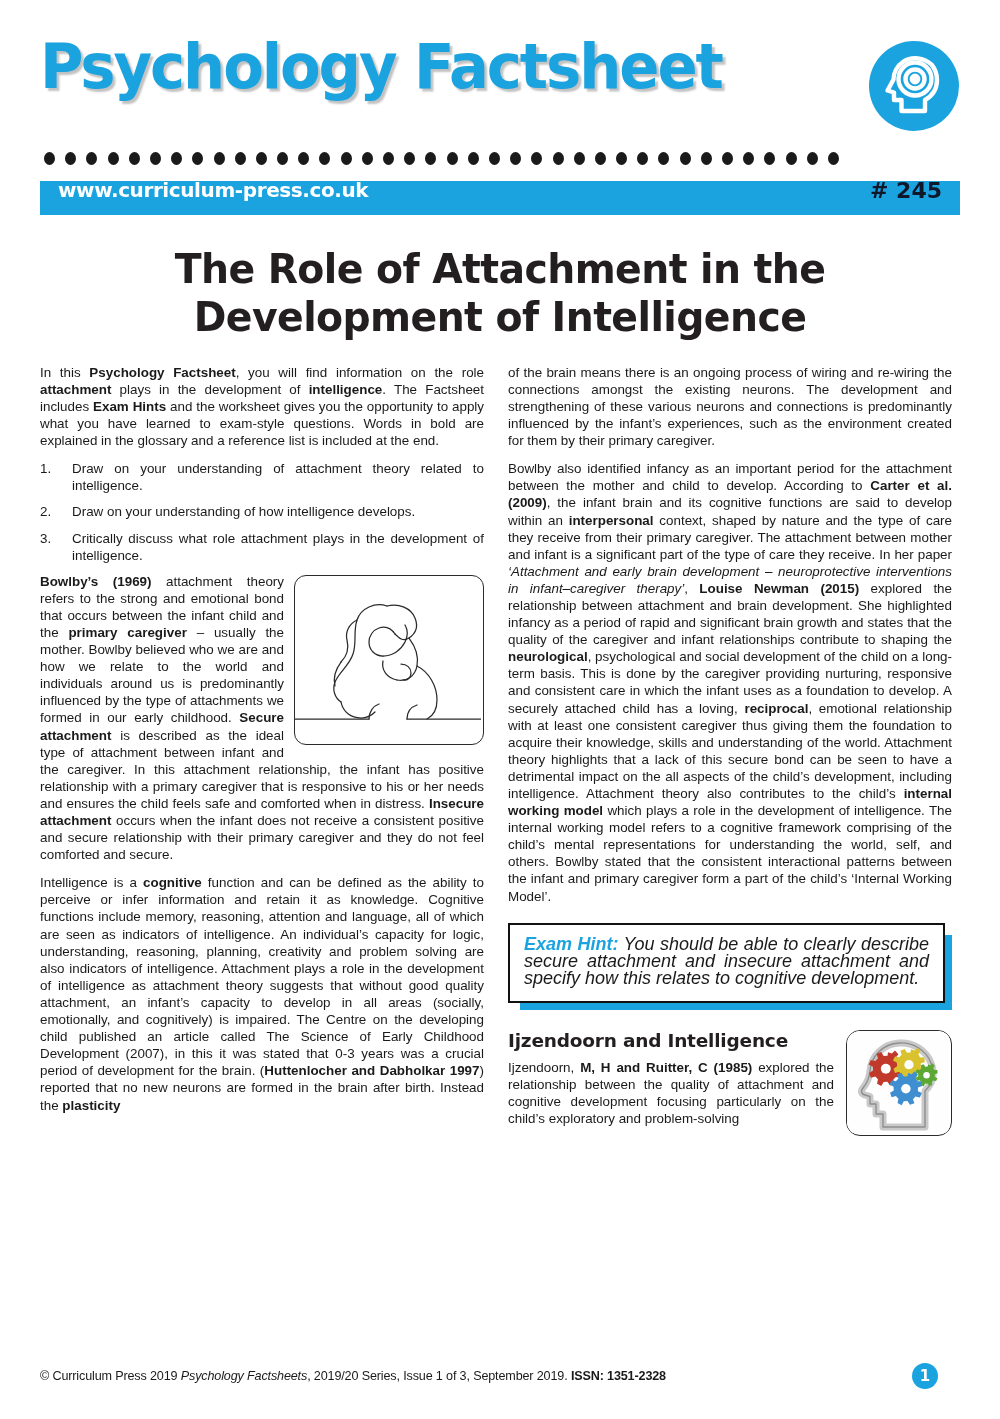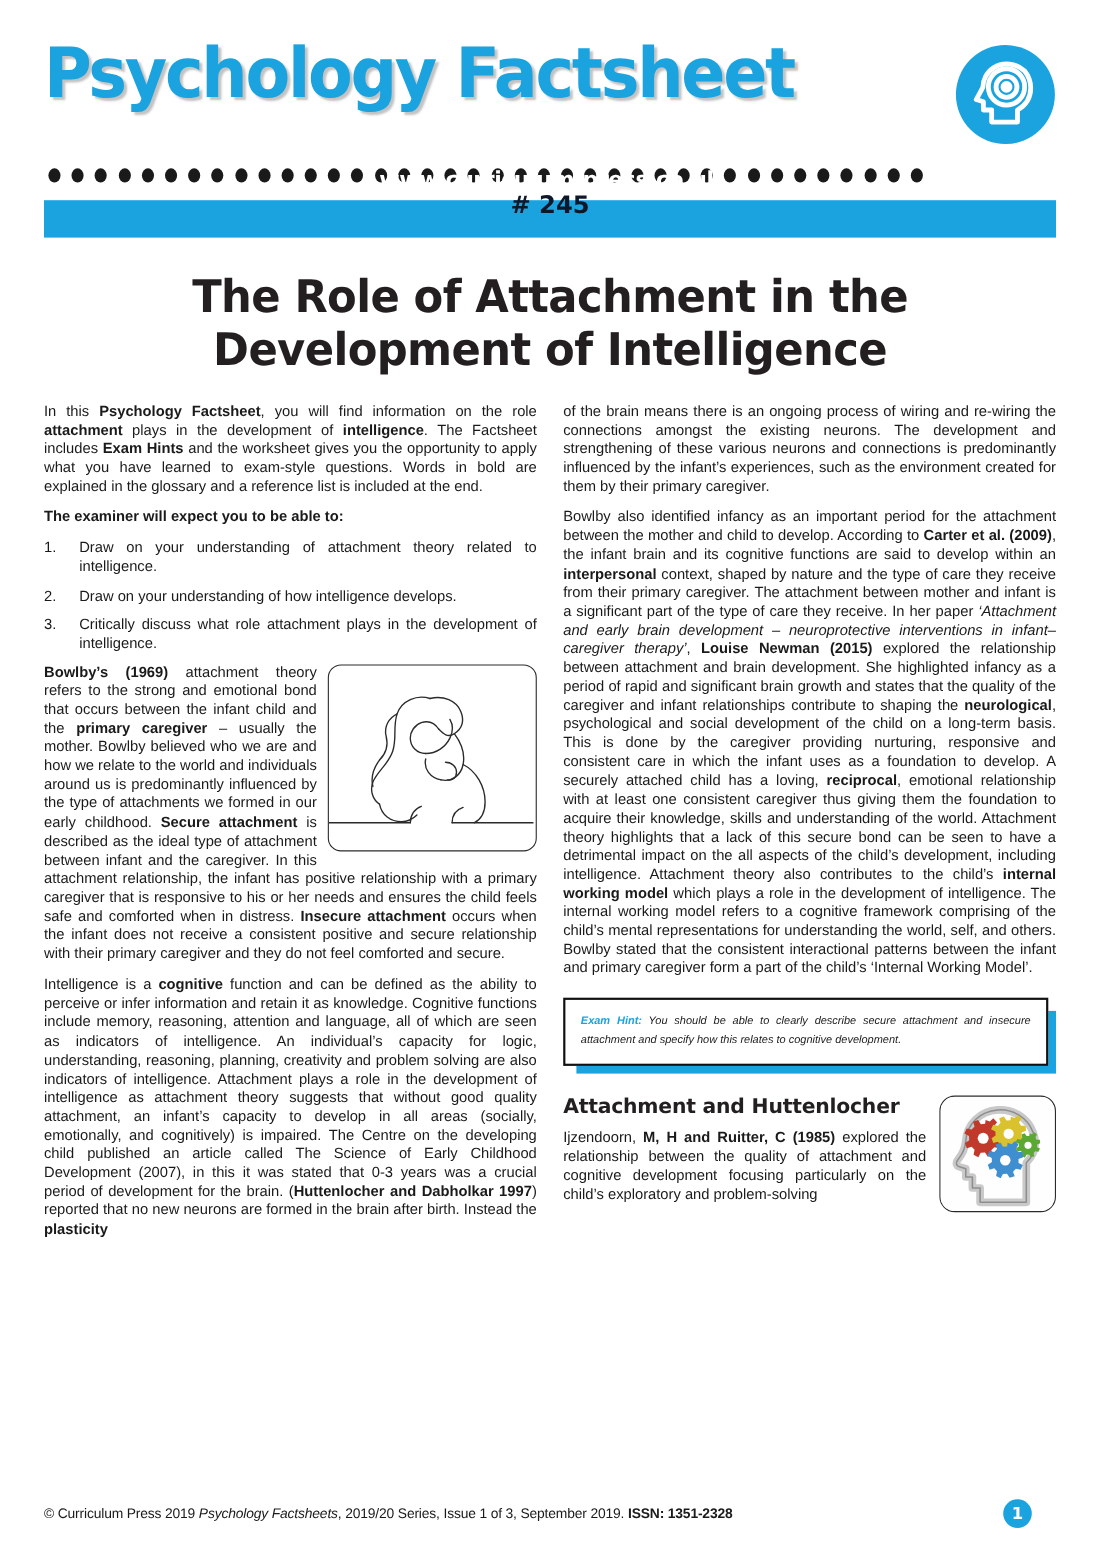--- a/index.html
+++ b/index.html
@@ -32,23 +32,22 @@
 
   .dot-row {
     display:flex; gap:10.2px; margin-top:16px; margin-left:4px;
   }
   .dot { width:11px; height:13px; border-radius:50%; background:#1a1a1a; flex:0 0 auto;}
 
   .url-bar {
     margin-top:16px;
     background:#1ba3df;
     height:34px;
-    display:flex; align-items:center; justify-content:flex-end;
+    display:flex; align-items:center; justify-content:space-between;
     padding:0 18px 16px 18px;
-    flex-direction:column;
   }
   .url-text {
     color:#ffffff; font-family:"DejaVu Sans", sans-serif;
     font-weight:bold; font-size:20px; letter-spacing:-0.4px;
   }
   .issue-no {
     color:#0f172a; font-family:"DejaVu Sans", sans-serif;
     font-weight:bold; font-size:22px; letter-spacing:0px;
   }
 
@@ -61,23 +60,24 @@
     line-height:1.18;
     color:#231f20;
     margin:30px 60px 0 60px;
     letter-spacing:-0.6px;
     transform:scaleX(0.96);
   }
 
   
   .columns {
     position:relative;
-    margin:22px 38px 0 40px;
+    margin:22px 48px 0 40px;
     display:flex;
     gap:24px;
+    justify-content:space-between;
   }
   .col { width:448px; }
 
   p.body, li.body, .body {
     font-size:13.4px;
     line-height:17.1px;
     text-align:justify;
     margin:0 0 11px 0;
     color:#1a1a1a;
   }
@@ -122,21 +122,21 @@
     background:#1ba3df;
   }
   .exam-hint {
     position:relative;
     border:2px solid #111;
     background:#ffffff;
     padding:11px 14px 13px 14px;
   }
   .exam-hint p {
     margin:0;
-    font-size:10px; line-height:17.4px;
+    font-size:18px; line-height:17.4px;
     font-style:italic; text-align:justify;
   }
   .exam-hint .eh-label {
     color:#1ba3df; font-weight:bold; font-style:italic;
   }
 
   
   .ai-block { margin-top:20px; }
   .fig-gears {
     float:right;
@@ -232,21 +232,20 @@
 </div>
 
 <h1 class="doc-title">The Role of Attachment in the Development of Intelligence</h1>
 
 <div class="columns">
 
   <div class="col">
 
     <p class="body"><span>In this </span><span class="bold">Psychology Factsheet</span><span>, you will find information on the role </span><span class="bold">attachment</span><span> plays in the development of </span><span class="bold">intelligence</span><span>. The Factsheet includes </span><span class="bold">Exam Hints</span><span> and the worksheet gives you the opportunity to apply what you have learned to exam-style questions. Words in bold are explained in the glossary and a reference list is included at the end.</span></p>
 
-    <p class="body lead-bold">The examiner will expect you to be able to:</p>
 
     <ol class="expect" id="expect-list">
         <li class="body">
           <span class="num">1.</span>
           <span class="txt">Draw on your understanding of attachment theory related to intelligence.</span>
         </li>
         <li class="body">
           <span class="num">2.</span>
           <span class="txt">Draw on your understanding of how intelligence develops.</span>
         </li>
@@ -315,21 +314,21 @@
               <path d="M0,-16 L4.2,-14.6 L7.6,-17.8 L11.3,-13.9 L8.5,-10.2 L10.6,-6.5 L15.6,-6.6 L16,-1.2 L11.3,0.6 L11.3,4.8 L15.8,6.9 L13.5,11.8 L8.6,10.8 L5.6,13.8 L7.3,18.5 L2.2,20.2 L-0.6,16 L-4.8,16.3 L-7.2,20.7 L-11.9,18.3 L-10.9,13.4 L-13.8,10.3 L-18.6,11.7 L-20.4,6.6 L-16.2,3.9 L-16.4,-0.3 L-21,-2.8 L-18.7,-7.6 L-13.8,-6.6 L-10.9,-9.6 L-12.4,-14.3 L-7.4,-16.2 L-4.7,-12 L-0.5,-12.3 Z"></path>
               <circle cx="-2.4" cy="2" r="5.4" fill="#fefefe"></circle>
             </g>
             <g transform="translate(61,56) scale(0.88)" fill="#3f8fd0">
               <path d="M0,-16 L4.2,-14.6 L7.6,-17.8 L11.3,-13.9 L8.5,-10.2 L10.6,-6.5 L15.6,-6.6 L16,-1.2 L11.3,0.6 L11.3,4.8 L15.8,6.9 L13.5,11.8 L8.6,10.8 L5.6,13.8 L7.3,18.5 L2.2,20.2 L-0.6,16 L-4.8,16.3 L-7.2,20.7 L-11.9,18.3 L-10.9,13.4 L-13.8,10.3 L-18.6,11.7 L-20.4,6.6 L-16.2,3.9 L-16.4,-0.3 L-21,-2.8 L-18.7,-7.6 L-13.8,-6.6 L-10.9,-9.6 L-12.4,-14.3 L-7.4,-16.2 L-4.7,-12 L-0.5,-12.3 Z"></path>
               <circle cx="-2.4" cy="2" r="5.4" fill="#fefefe"></circle>
             </g>
           </g>
         </svg>
       </div>
-      <h2 class="section">Attachment and Huttenlocher</h2>
+      <h2 class="section">Ijzendoorn and Intelligence</h2>
       <p class="body"><span>Ijzendoorn, </span><span class="bold">M, H and Ruitter, C (1985)</span><span> explored the relationship between the quality of attachment and cognitive development focusing particularly on the child’s exploratory and problem-solving</span></p>
     </div>
   </div>
 </div>
 
 <div class="footer">
   <div class="footer-text">
     <span>© Curriculum Press 2019 </span><span class="ital">Psychology Factsheets</span><span>, 2019/20 Series, Issue 1 of 3, September 2019. </span><span class="bold">ISSN: 1351-2328</span>
   </div>
   <div class="page-badge">1</div>

